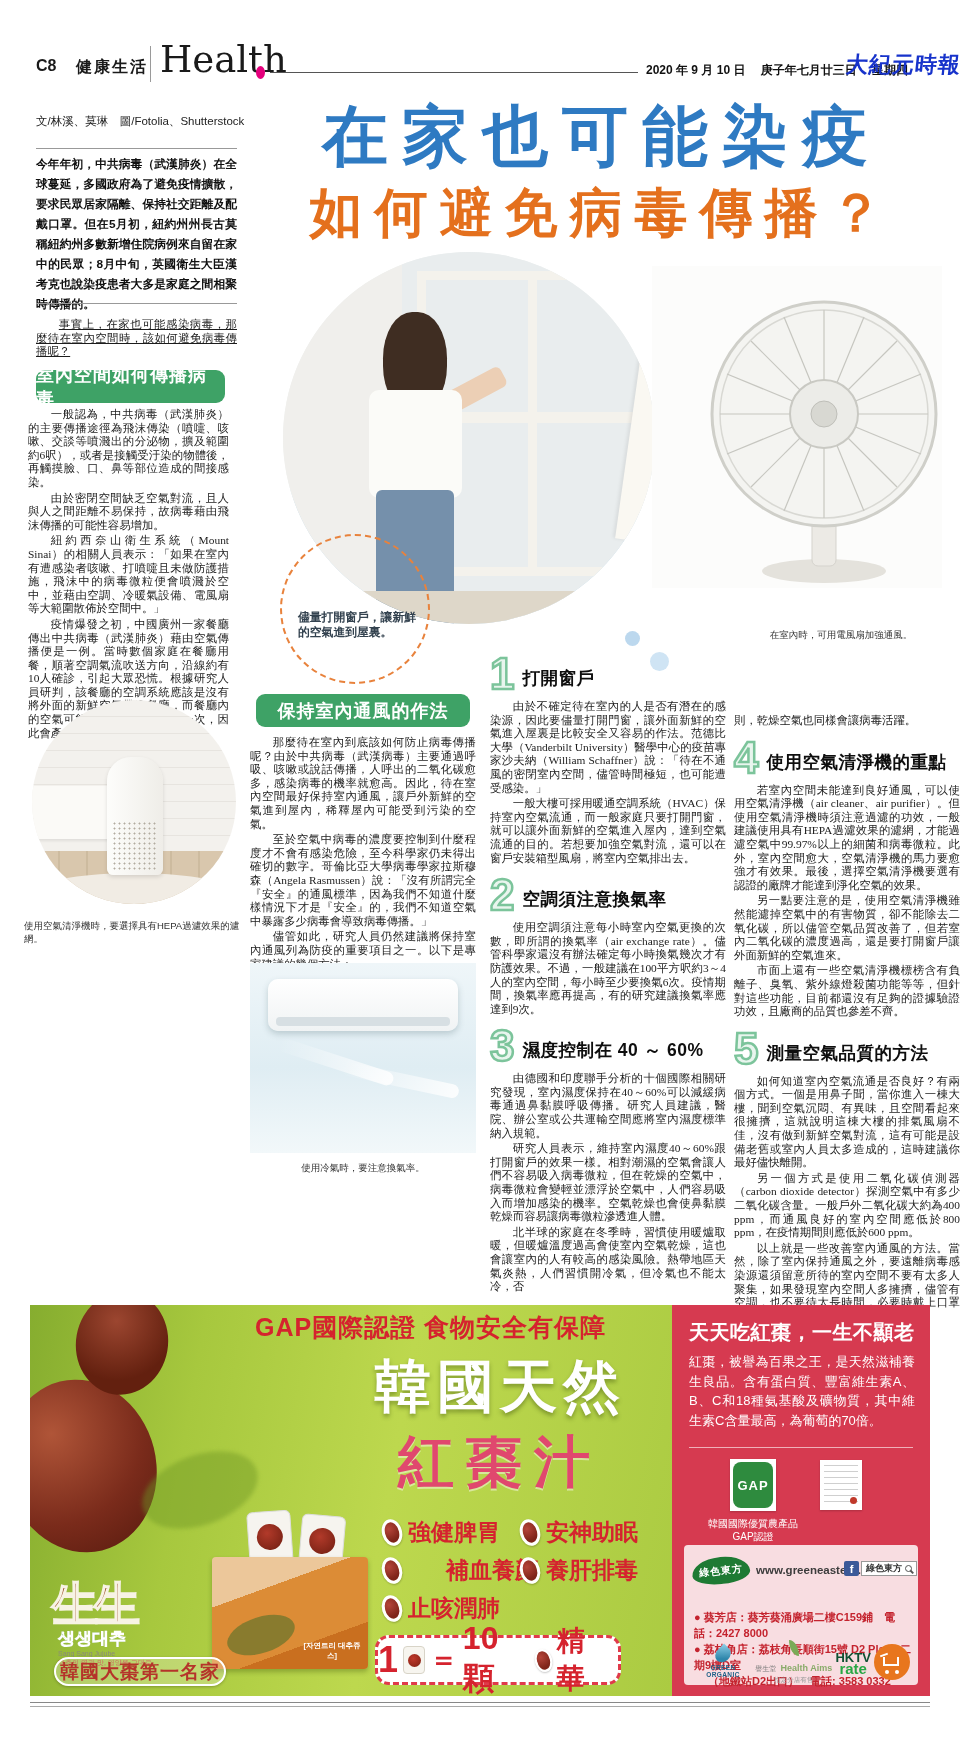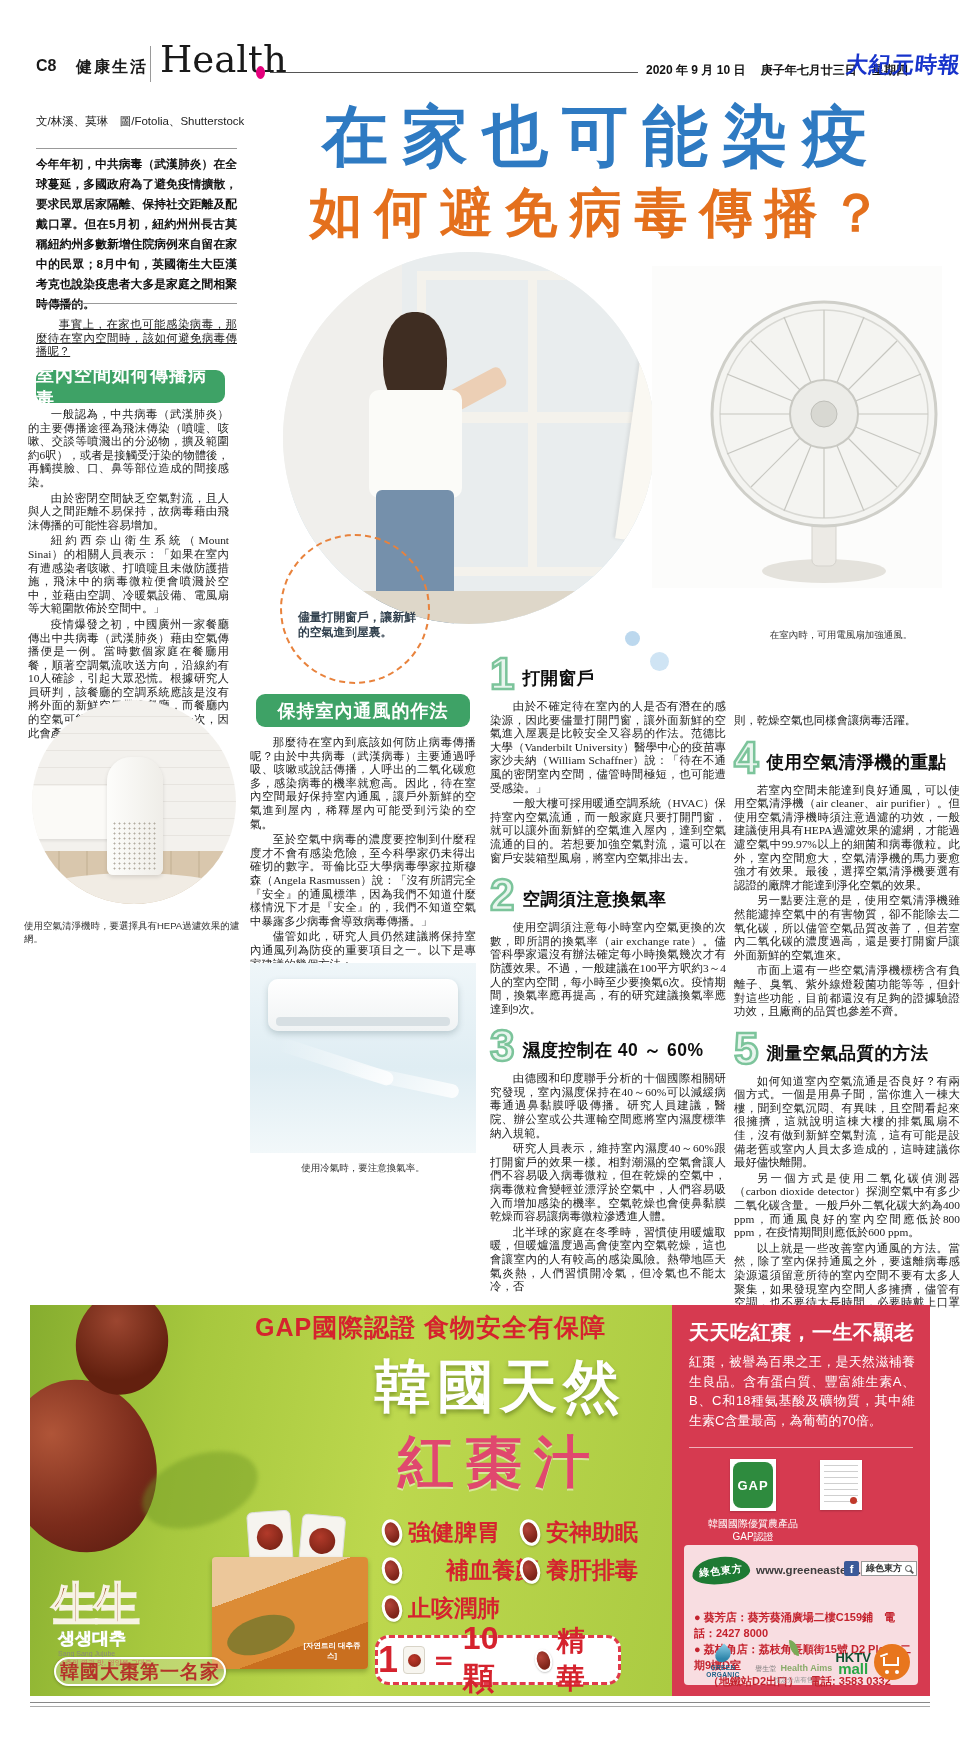--- a/index.html
+++ b/index.html
@@ -473,21 +473,21 @@
             <div class="go-text">GREEN ORGANIC</div>
           </div>
           <div class="ha">
             <div class="ha-leaf"></div>
             <span class="ha-zh">譽生堂</span>
             <span class="ha-en">Health Aims</span>
             <div class="ha-note">指定分店有售</div>
           </div>
           <div class="hktv">
             <span class="hktv-1">HKTV</span><br>
-            <span class="hktv-2">mall</span>
+            <span class="hktv-2">rate</span>
           </div>
           <div class="cartc">
             <div class="cart-h"></div>
             <div class="cart-body"></div>
             <div class="cart-w1"></div>
             <div class="cart-w2"></div>
           </div>
         </div>
       </div>
     </div>

